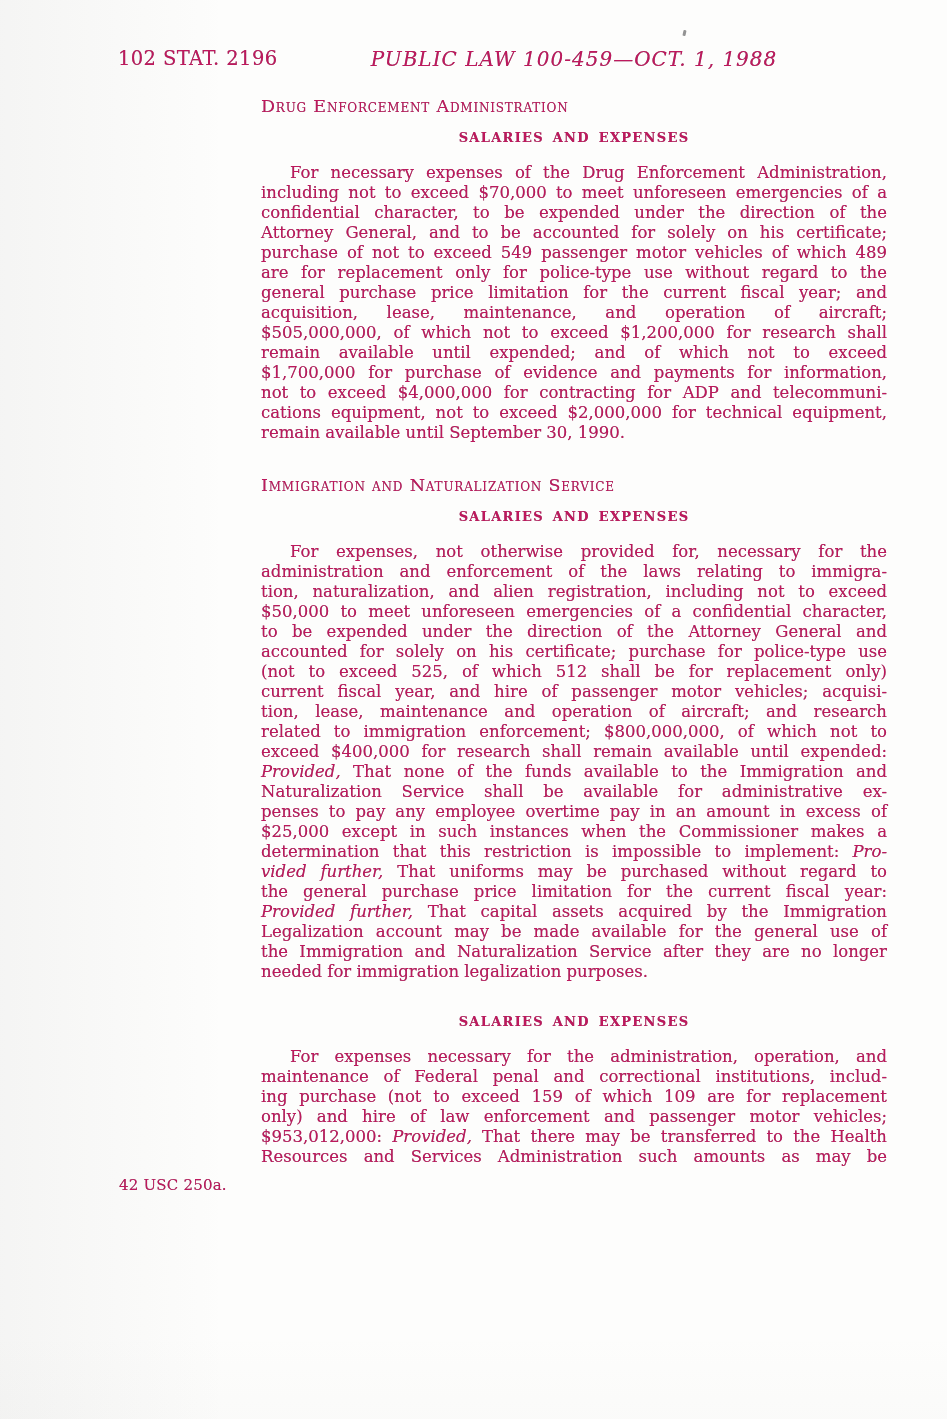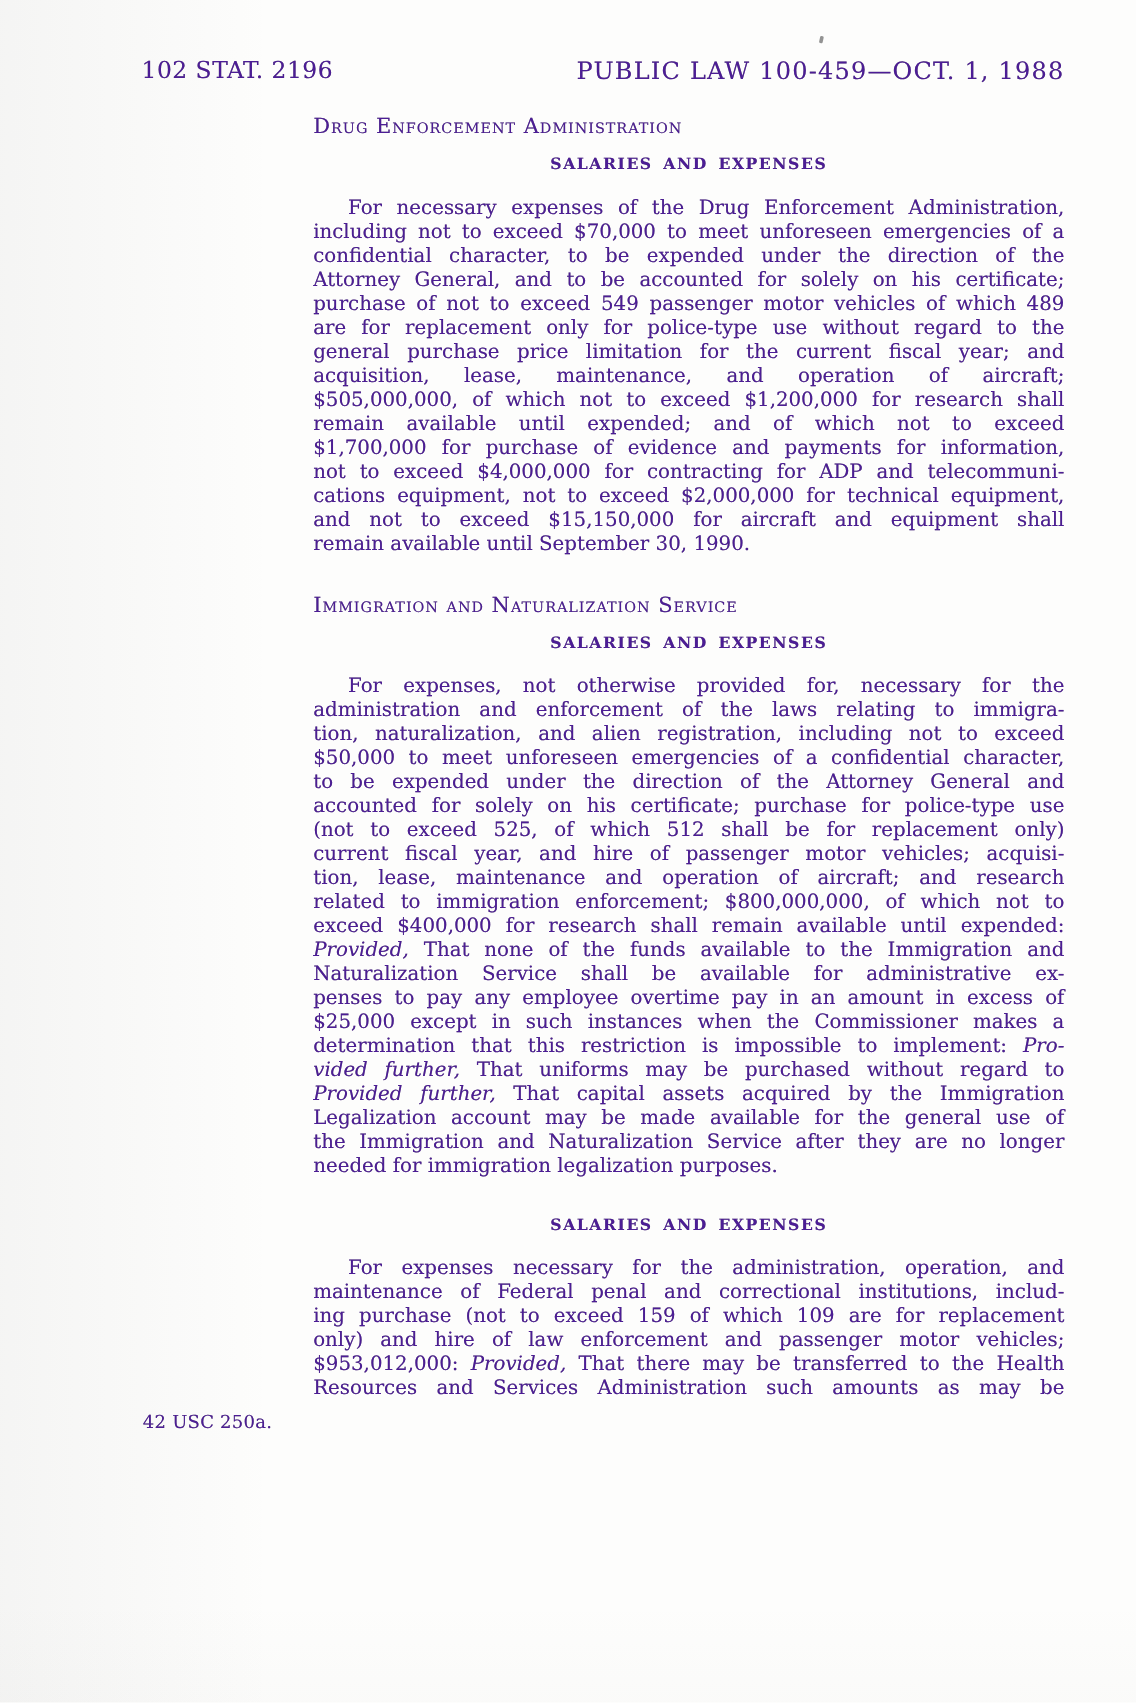--- a/index.html
+++ b/index.html
@@ -3,21 +3,21 @@
 <meta charset="utf-8">
 <style>
   * { margin: 0; padding: 0; box-sizing: border-box; }
   html, body { background: #ffffff; }
   .page {
     position: relative;
     width: 947px;
     height: 1419px;
     background: #fdfdfc;
     font-family: "DejaVu Serif", "Liberation Serif", serif;
-    color: #4c1d95;
+    color: #be185d;
     overflow: hidden;
     text-shadow: 0 0 0.5px rgba(10,10,10,0.45);
   }
   .scan-tint {
     position: absolute; inset: 0;
     background: linear-gradient(90deg, rgba(90,90,90,0.05), rgba(0,0,0,0) 24%),
                 linear-gradient(0deg, rgba(120,120,120,0.02), rgba(0,0,0,0) 6%);
     pointer-events: none;
   }
   .speck {
@@ -25,21 +25,21 @@
     width: 3px; height: 6px; background: rgba(60,60,60,0.55);
     border-radius: 1px; transform: rotate(12deg);
   }
   .header-row { position: absolute; top: 47px; left: 0; width: 100%; height: 26px; }
   .stat-number {
     position: absolute; left: 118px; top: 0;
     font-size: 19.5px; letter-spacing: 0.4px; white-space: nowrap;
   }
   .law-title {
     position: absolute; left: 261px; top: 0; width: 626px;
-    text-align: right; font-size: 20px; letter-spacing: 1px; white-space: nowrap;
+    text-align: center; font-size: 20px; letter-spacing: 1px; white-space: nowrap; font-style: italic;
   }
   .body-col { position: absolute; left: 261px; top: 96px; width: 626px; }
   .section + .section { margin-top: 32px; }
   .sec-heading {
     font-variant: small-caps;
     font-size: 17.5px; line-height: 20px;
     text-align: left; letter-spacing: 0.8px;
     margin-bottom: 14px;
   }
   .sec-subheading {
@@ -84,21 +84,20 @@
           <div class="jline">Attorney General, and to be accounted for solely on his certificate;</div>
           <div class="jline">purchase of not to exceed 549 passenger motor vehicles of which 489</div>
           <div class="jline">are for replacement only for police-type use without regard to the</div>
           <div class="jline">general purchase price limitation for the current fiscal year; and</div>
           <div class="jline">acquisition, lease, maintenance, and operation of aircraft;</div>
           <div class="jline">$505,000,000, of which not to exceed $1,200,000 for research shall</div>
           <div class="jline">remain available until expended; and of which not to exceed</div>
           <div class="jline">$1,700,000 for purchase of evidence and payments for information,</div>
           <div class="jline">not to exceed $4,000,000 for contracting for ADP and telecommuni-</div>
           <div class="jline">cations equipment, not to exceed $2,000,000 for technical equipment,</div>
-          <div class="jline">and not to exceed $15,150,000 for aircraft and equipment shall</div>
           <div class="jline lastline">remain available until September 30, 1990.</div>
         </div>
       </div>
       <div class="section">
         <div class="sec-heading">Immigration and Naturalization Service</div>
         <div class="sec-subheading">SALARIES AND EXPENSES</div>
         <div class="para">
           <div class="jline indent">For expenses, not otherwise provided for, necessary for the</div>
           <div class="jline">administration and enforcement of the laws relating to immigra-</div>
           <div class="jline">tion, naturalization, and alien registration, including not to exceed</div>
@@ -109,20 +108,21 @@
           <div class="jline">current fiscal year, and hire of passenger motor vehicles; acquisi-</div>
           <div class="jline">tion, lease, maintenance and operation of aircraft; and research</div>
           <div class="jline">related to immigration enforcement; $800,000,000, of which not to</div>
           <div class="jline">exceed $400,000 for research shall remain available until expended:</div>
           <div class="jline"><i>Provided,</i> That none of the funds available to the Immigration and</div>
           <div class="jline">Naturalization Service shall be available for administrative ex-</div>
           <div class="jline">penses to pay any employee overtime pay in an amount in excess of</div>
           <div class="jline">$25,000 except in such instances when the Commissioner makes a</div>
           <div class="jline">determination that this restriction is impossible to implement: <i>Pro-</i></div>
           <div class="jline"><i>vided further,</i> That uniforms may be purchased without regard to</div>
+          <div class="jline">the general purchase price limitation for the current fiscal year:</div>
           <div class="jline"><i>Provided further,</i> That capital assets acquired by the Immigration</div>
           <div class="jline">Legalization account may be made available for the general use of</div>
           <div class="jline">the Immigration and Naturalization Service after they are no longer</div>
           <div class="jline lastline">needed for immigration legalization purposes.</div>
         </div>
       </div>
       <div class="section">
         <div class="sec-subheading">SALARIES AND EXPENSES</div>
         <div class="para">
           <div class="jline indent">For expenses necessary for the administration, operation, and</div>

